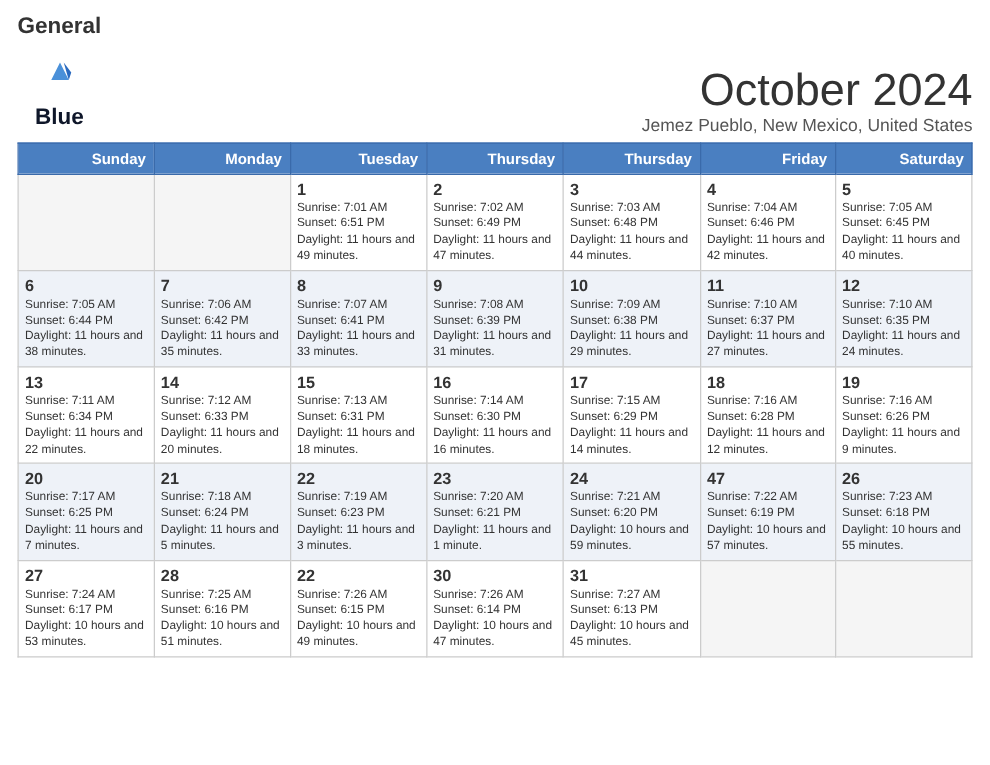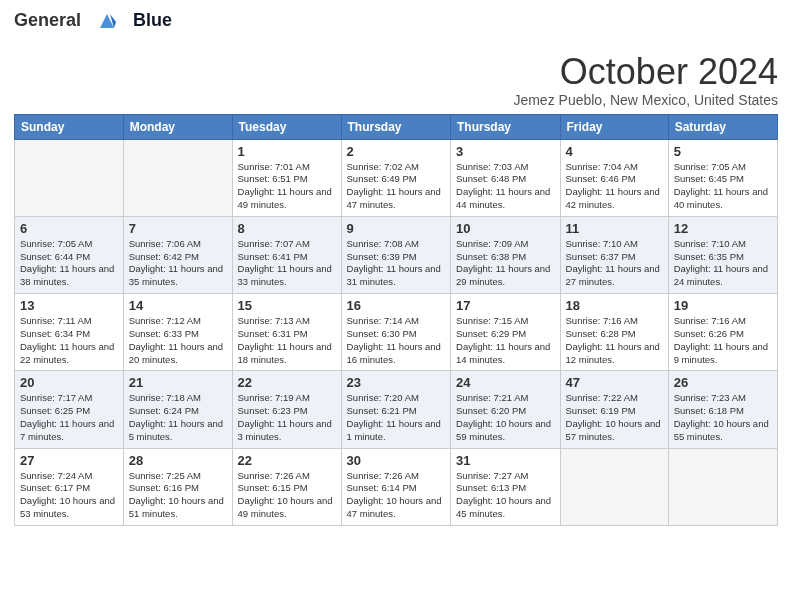--- a/index.html
+++ b/index.html
@@ -22,21 +22,23 @@
       align-items: flex-start;
       margin-bottom: 6px;
     }
     .logo-area {
       display: flex;
       flex-direction: column;
       align-items: flex-start;
     }
     .logo {
       display: flex;
+      align-items: center;
       gap: 15px;
+      flex-direction: column;
     }
     .logo-text-general {
       font-size: 18px;
       font-weight: bold;
       color: #333;
     }
     .logo-text-blue {
       font-size: 18px;
       font-weight: bold;
       color: #0f172a;
@@ -62,21 +64,21 @@
     .calendar {
       width: 100%;
       border-collapse: collapse;
       border: 1px solid #ccc;
     }
     .calendar th {
       background-color: #4a7fc1;
       color: #fff;
       font-size: 12px;
       font-weight: bold;
-      text-align: left;
+      text-align: right;
       padding: 5px 6px;
       border: 1px solid #3a6aaa;
     }
     .calendar td {
       border: 1px solid #ccc;
       vertical-align: top;
       padding: 4px 5px;
       width: 113px;
       min-height: 80px;
       font-size: 10px;

